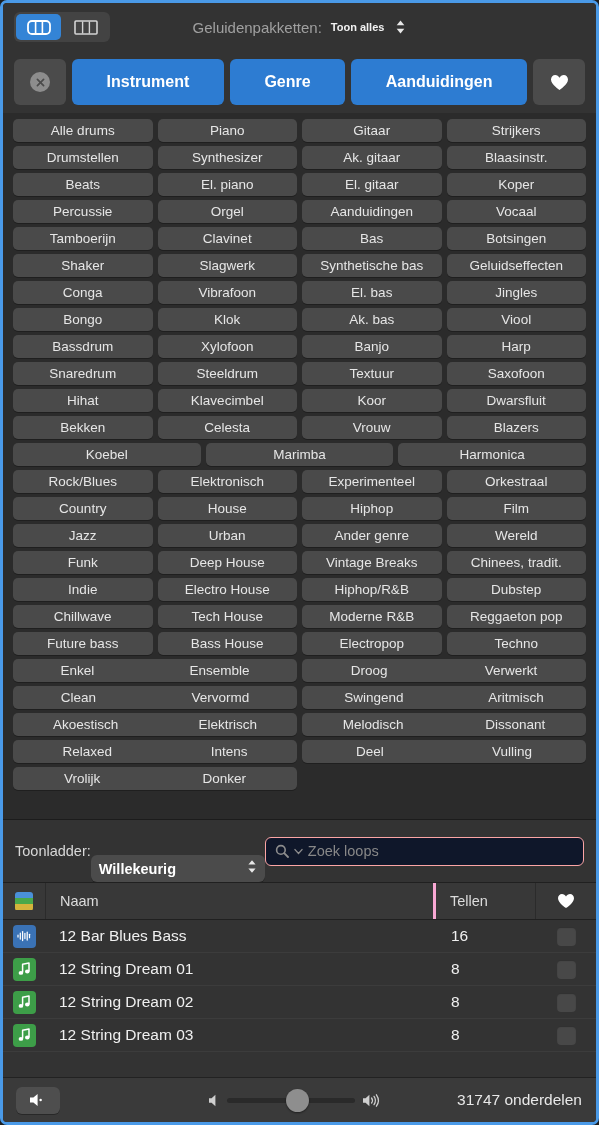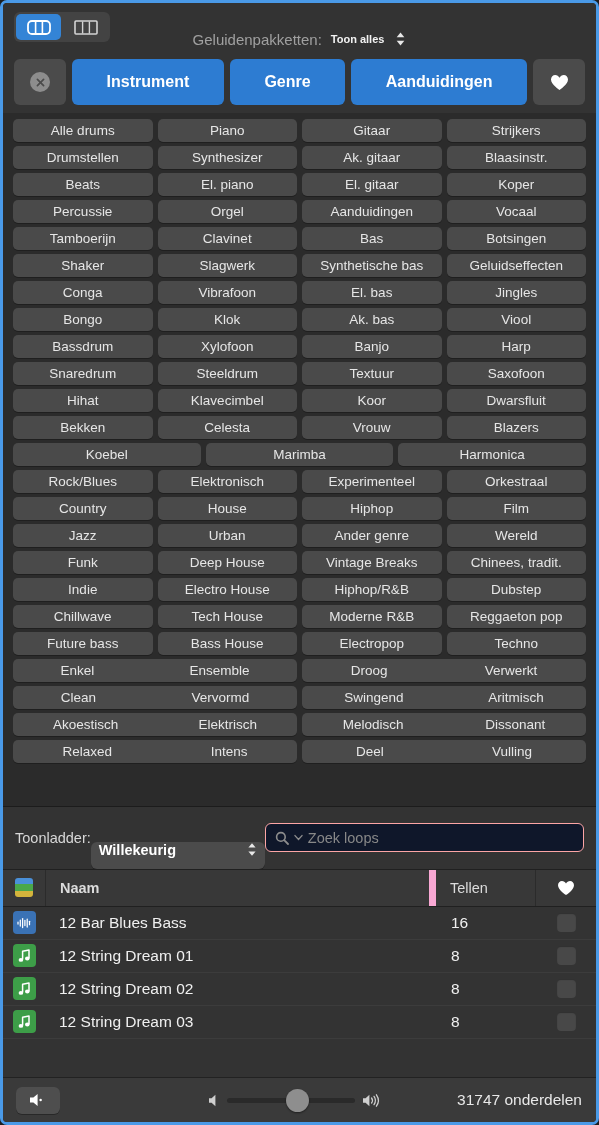--- a/index.html
+++ b/index.html
@@ -51,21 +51,21 @@
     display: flex;
     align-items: center;
     justify-content: center;
     cursor: default;
   }
   .seg-btn.active { background: #3484d6; }
 
   .hdr-center {
     position: absolute;
     left: 0; right: 0;
-    top: 12px; height: 48px;
+    top: 0; height: 48px;
     display: flex;
     align-items: center;
     justify-content: center;
     gap: 9px;
     pointer-events: none;
   }
   .hdr-label {
     color: #a0a0a0;
     font-size: 15px;
   }
@@ -177,20 +177,21 @@
   .filter-label {
     color: #d8d8d8;
     font-size: 14.5px;
   }
   .popup {
     width: 158px;
     height: 27px;
     background: #4b4b4b;
     border-radius: 6px;
     display: flex;
+    align-items: center;
     padding: 0 8px;
     justify-content: space-between;
     box-shadow: 0 1px 0 rgba(0,0,0,0.3);
     cursor: default;
     margin-top: 35px;
   }
   .popup-value {
     color: #ffffff;
     font-size: 14.5px;
     font-weight: bold;
@@ -228,22 +229,21 @@
     display: flex;
     align-items: center;
     justify-content: center;
     border-right: 1px solid #2b2b2b;
   }
   .lh-name {
     flex: 1 1 auto;
     display: flex;
     align-items: center;
     padding-left: 14px;
-    border-right: 7px solid #f9a8d4;
-    font-weight: bold;
+    border-right: 3px solid #f9a8d4;
   }
   .lh-count {
     width: 85px;
     display: flex;
     align-items: center;
     padding-left: 14px;
     border-right: 1px solid #2b2b2b;
   }
   .lh-fav {
     width: 60px;
@@ -572,20 +572,27 @@
       </div>
       <div class="tag-row">
         <div class="tag c2" style="justify-content: space-around;">
           <span>Relaxed</span>
           <span>Intens</span>
         </div>
         <div class="tag c2" style="justify-content: space-around;">
           <span>Deel</span>
           <span>Vulling</span>
         </div>
+      </div>
+      <div class="tag-row">
+        <div class="tag c2" style="justify-content: space-around;">
+          <span>Vrolijk</span>
+          <span>Donker</span>
+        </div>
+        <div class="tag c2 spacer"></div>
       </div>
     </div>
 
   <div class="filterbar">
     <span class="filter-label">Toonladder:</span>
     <div class="popup">
       <span class="popup-value">Willekeurig</span>
       <span>
         <svg width="10" height="15" viewBox="0 0 10 15">
           <path d="M5 1.2 L8.6 5.6 L1.4 5.6 Z" fill="#e8e8e8"></path>

